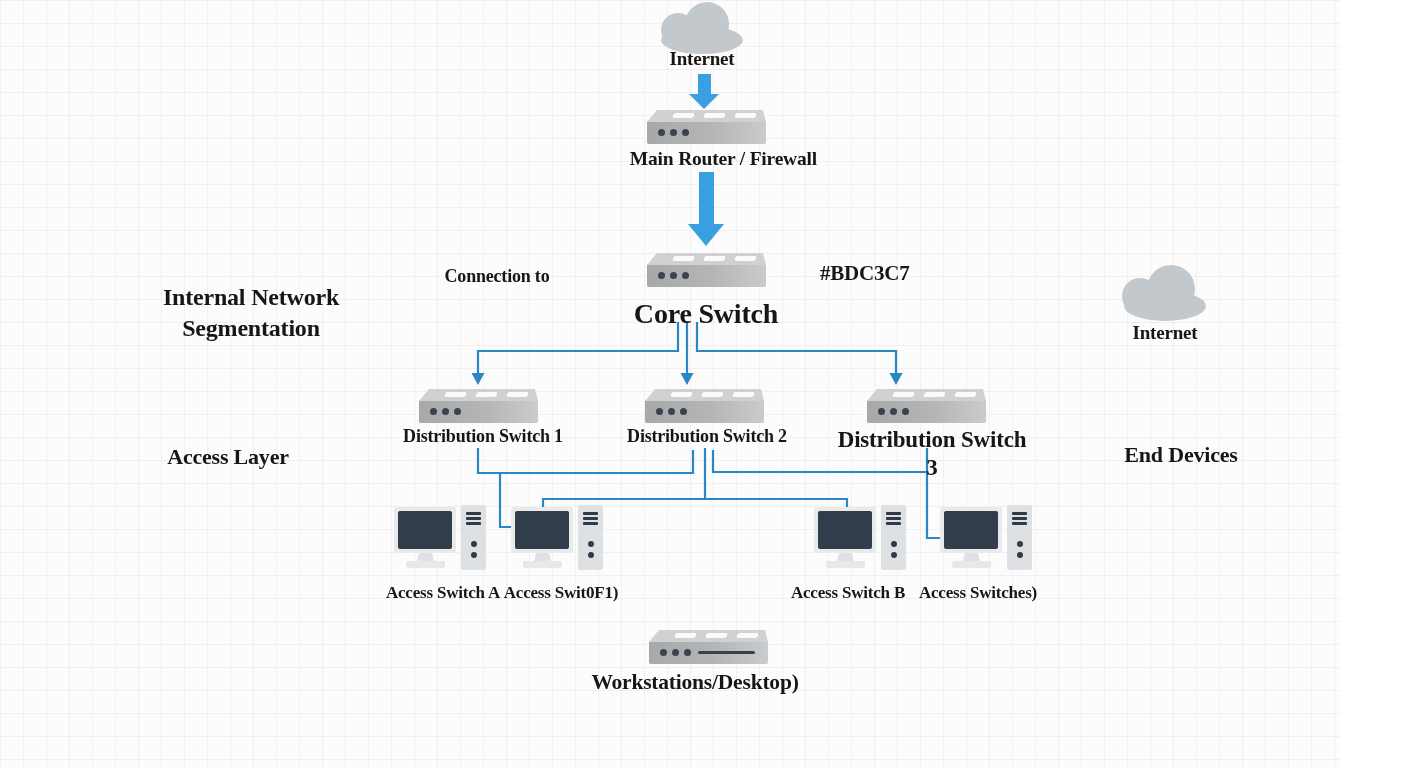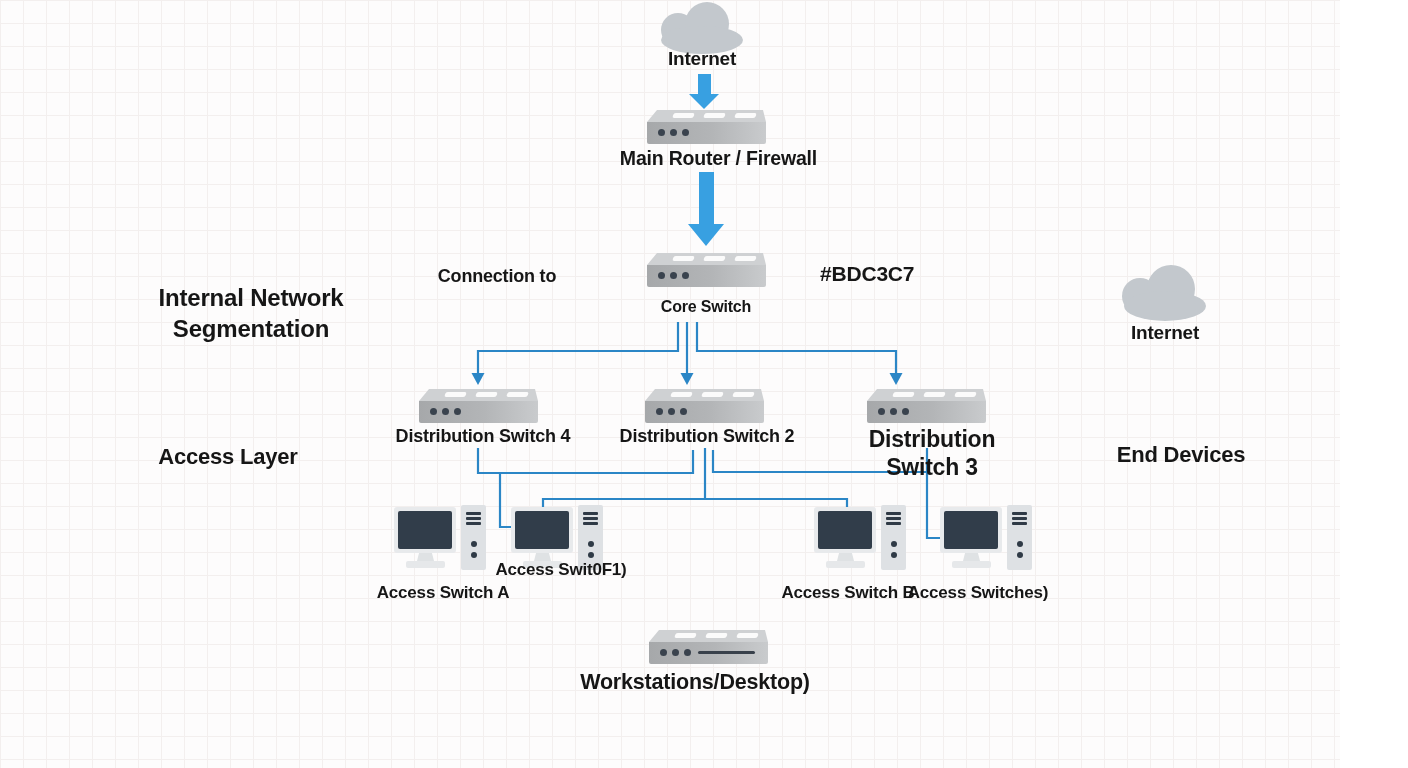--- a/index.html
+++ b/index.html
@@ -9,20 +9,21 @@
   }
   #canvas{
     position:relative;
     width:1340px;height:768px;
     overflow:hidden;
     background-color:#fdfcfc;
     background-image:
       linear-gradient(to right,#f3efee 1px,transparent 1px),
       linear-gradient(to bottom,#f3efee 1px,transparent 1px);
     background-size:23px 23px;
+    font-family:Liberation Serif, serif;
   }
   .abs{position:absolute;}
   .lbl{
     position:absolute;
     color:#161616;
     font-weight:700;
     text-align:center;
     letter-spacing:-0.2px;
     z-index:3;
     line-height:1.2;
@@ -147,21 +148,21 @@
       <span class="slot s1"></span>
       <span class="slot s2"></span>
       <span class="slot s3"></span>
     </div>
     <div class="front">
       <span class="dot d1"></span>
       <span class="dot d2"></span>
       <span class="dot d3"></span>
     </div>
   </div>
-  <div class="lbl" style="left:606px;top:297px;width:200px;font-size:16px;">Core Switch</div>
+  <div class="lbl" style="left:606px;top:297px;width:200px;font-size:28px;">Core Switch</div>
 
   <div class="lbl" style="left:820px;top:261px;width:120px;font-size:21px;text-align:left;">#BDC3C7</div>
   <div class="lbl" style="left:407px;top:266px;width:180px;font-size:18px;">Connection to</div>
 
   <div class="lbl" style="left:141px;top:282px;width:220px;font-size:24px;line-height:31px;">Internal Network Segmentation</div>
 
   <svg class="abs cloud" style="left:1113px;top:264px;" width="104" height="58" viewBox="0 0 104 58">
     <g fill="#c3c8cd">
       <circle cx="27" cy="32" r="18"></circle>
       <circle cx="58" cy="25" r="24"></circle>
@@ -175,21 +176,21 @@
       <span class="slot s1"></span>
       <span class="slot s2"></span>
       <span class="slot s3"></span>
     </div>
     <div class="front">
       <span class="dot d1"></span>
       <span class="dot d2"></span>
       <span class="dot d3"></span>
     </div>
   </div>
-  <div class="lbl" style="left:383px;top:426px;width:200px;font-size:18px;">Distribution Switch 4</div>
+  <div class="lbl" style="left:383px;top:426px;width:200px;font-size:18px;">Distribution Switch 1</div>
 
   <div class="abs sw" style="left:645px;top:389px;">
     <div class="top">
       <span class="slot s1"></span>
       <span class="slot s2"></span>
       <span class="slot s3"></span>
     </div>
     <div class="front">
       <span class="dot d1"></span>
       <span class="dot d2"></span>
@@ -238,21 +239,21 @@
     <div class="stand"></div>
     <div class="base"></div>
     <div class="tower">
       <span class="bar b1"></span>
       <span class="bar b2"></span>
       <span class="bar b3"></span>
       <span class="tdot t1"></span>
       <span class="tdot t2"></span>
     </div>
   </div>
-  <div class="lbl" style="left:486px;top:560px;width:150px;font-size:17px;">Access Swit0F1)</div>
+  <div class="lbl" style="left:486px;top:583px;width:150px;font-size:17px;">Access Swit0F1)</div>
 
   <div class="abs pc" style="left:814px;top:505px;">
     <div class="monitor">
         <div class="screen"></div>
       </div>
     <div class="stand"></div>
     <div class="base"></div>
     <div class="tower">
       <span class="bar b1"></span>
       <span class="bar b2"></span>

